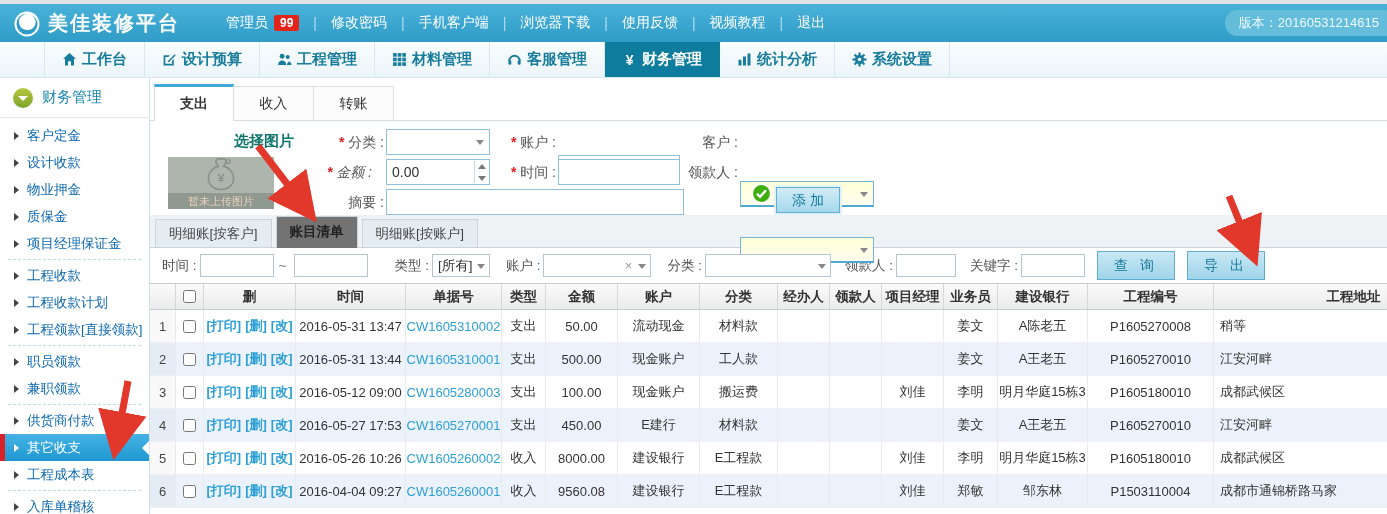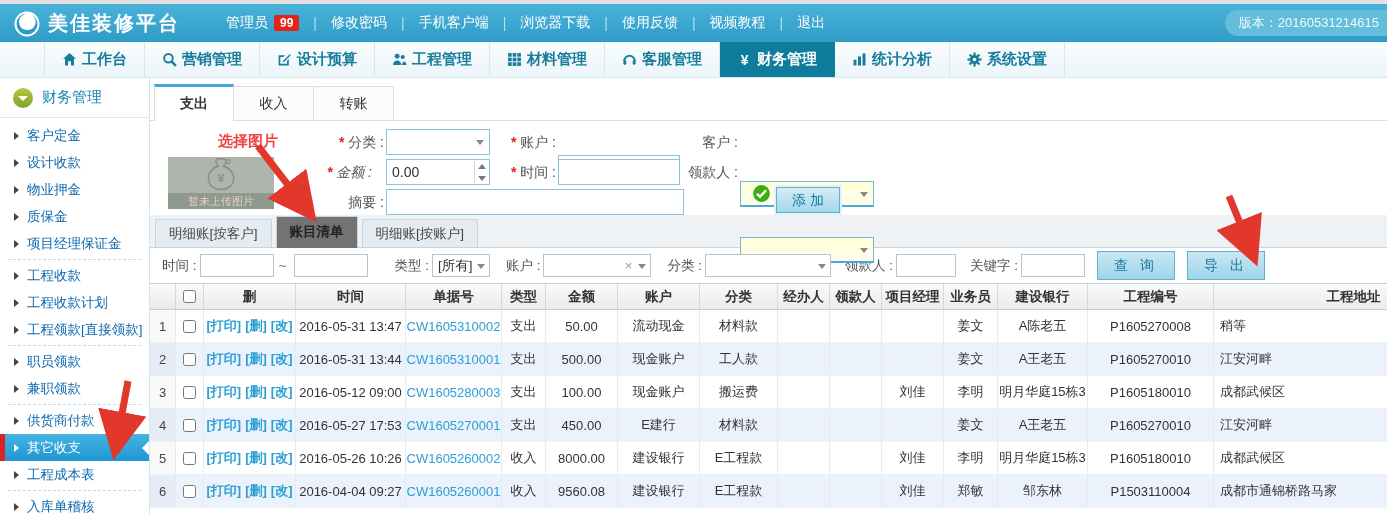--- a/index.html
+++ b/index.html
@@ -48,21 +48,21 @@
   .main { flex:1; display:flex; flex-direction:column; overflow:hidden; background:#fff; }
 
   
   .tab-strip { height:43px; display:flex; align-items:flex-end; padding-left:4px; border-bottom:1px solid #d8dee2; }
   .tab { width:80px; height:34px; line-height:32px; text-align:center; background:#fcfcfc; border:1px solid #d8dee2; border-bottom:none; color:#333; cursor:pointer; }
   .tab + .tab { margin-left:0; border-left:none; }
   .tab.active { background:#fff; border-top:3px solid #41a9da; font-weight:bold; height:37px; line-height:32px; margin-bottom:-1px; }
 
   
   .form-panel { height:94px; position:relative; flex:none; }
-  .img-label { position:absolute; left:68px; top:11px; color:#ef4444; font-weight:bold; font-size:15px; }
+  .img-label { position:absolute; left:84px; top:11px; color:#0f766e; font-weight:bold; font-size:15px; }
   .img-box { position:absolute; left:18px; top:36px; width:106px; height:52px; background:#adb5ad; overflow:hidden; }
   .img-box svg { display:block; margin:1px auto 0; }
   .img-caption { position:absolute; left:0; right:0; bottom:0; height:16px; background:#8f998f; color:#ecd0bd; font-size:11px; text-align:center; line-height:16px; }
   .flabel { position:absolute; text-align:right; color:#555; font-size:14px; line-height:26px; }
   .req::before { content:"* "; color:#e02020; font-weight:bold; }
   .ffield { position:absolute; height:26px; border:1px solid #8fc0dc; background:#fff; }
   .fselect { position:relative; cursor:pointer; }
   .fselect .arr { position:absolute; right:5px; top:10px; border-left:4px solid transparent; border-right:4px solid transparent; border-top:5px solid #888; }
   .yellow { background:linear-gradient(#ffffd6,#fffdee); border-color:#74b7d9; border-bottom:2px solid #4fa7d4; }
   .finput { padding:0 5px; font-size:14px; color:#333; line-height:24px; }
@@ -144,29 +144,20 @@
 </div>
 
 <div class="navbar">
     <div class="nav-item">
       <span class="nav-icon">
         <svg viewBox="0 0 14 14">
           <path d="M7 1l6 5.2h-1.8v6.3H8.4V8.7H5.6v3.8H2.8V6.2H1z" fill="currentColor"></path>
         </svg>
       </span>
       <span>工作台</span>
-    </div>
-    <div class="nav-item">
-      <span class="nav-icon">
-        <svg viewBox="0 0 14 14">
-          <circle cx="6" cy="5.8" r="4" fill="none" stroke="currentColor" stroke-width="1.8"></circle>
-          <path d="M8.8 8.8L13 13" stroke="currentColor" stroke-width="2.2"></path>
-        </svg>
-      </span>
-      <span>营销管理</span>
     </div>
     <div class="nav-item">
       <span class="nav-icon">
         <svg viewBox="0 0 14 14">
           <path d="M1.5 12.5V3h6L5.9 4.6H3.1v6.3h6.3V8.1L11 6.5v6z" fill="currentColor"></path>
           <path d="M5.6 8.4l5.8-5.9 1.3-.3-.3 1.3-5.9 5.8-1.2.3z" fill="currentColor"></path>
         </svg>
       </span>
       <span>设计预算</span>
     </div>

